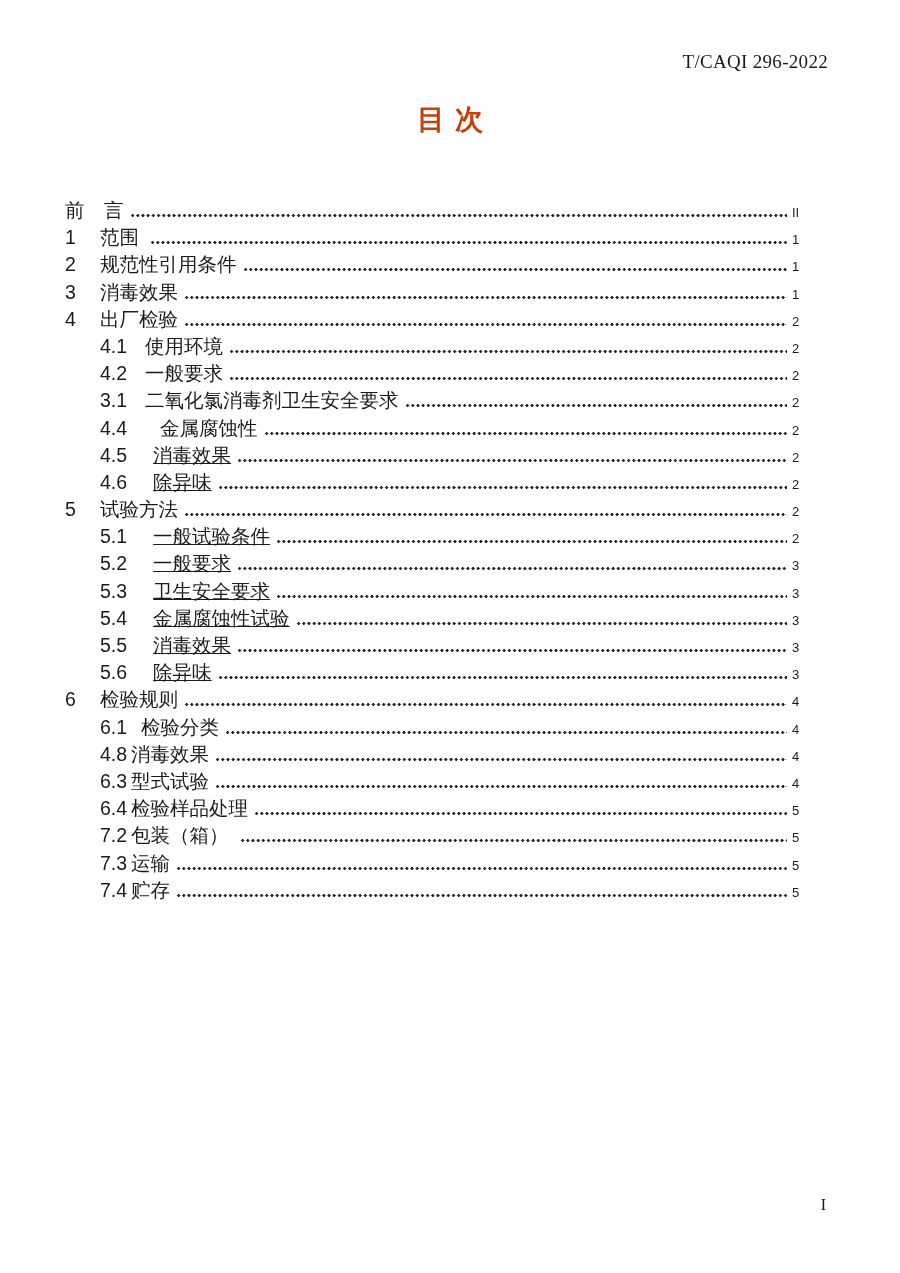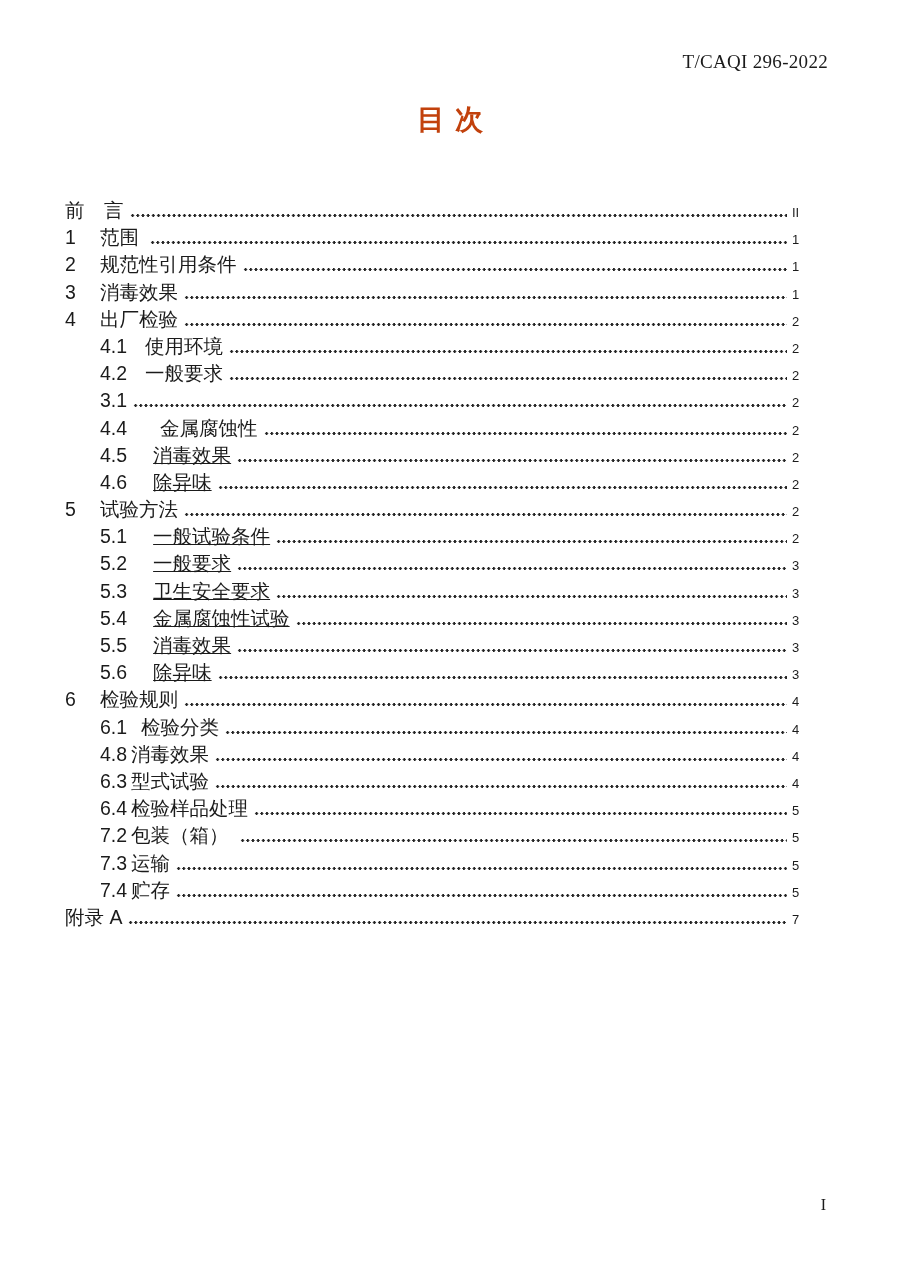--- a/index.html
+++ b/index.html
@@ -134,20 +134,21 @@
 
   <div class="toc-row lvl1 gap-m">
     <span class="num">4.2</span>
     <span class="title">一般要求</span>
     <span class="dot-leader"></span>
     <span class="page-num">2</span>
   </div>
 
   <div class="toc-row lvl1 gap-m">
     <span class="num">3.1</span>
+    <span class="title">二氧化氯消毒剂卫生安全要求</span>
     <span class="dot-leader"></span>
     <span class="page-num">2</span>
   </div>
 
   <div class="toc-row lvl1 gap-xl">
     <span class="num">4.4</span>
     <span class="title">金属腐蚀性</span>
     <span class="dot-leader"></span>
     <span class="page-num">2</span>
   </div>
@@ -264,23 +265,17 @@
     <span class="page-num">5</span>
   </div>
 
   <div class="toc-row lvl1 gap-xs">
     <span class="num">7.4</span>
     <span class="title">贮存</span>
     <span class="dot-leader"></span>
     <span class="page-num">5</span>
   </div>
 
-  <div class="toc-row lvl0 gap-none">
-    
-    <span class="title">附录 A</span>
-    <span class="dot-leader"></span>
-    <span class="page-num">7</span>
-  </div>
 </div>
 
   <div class="footer-page-number">I</div>
 
 </div>
 
 </body></html>

